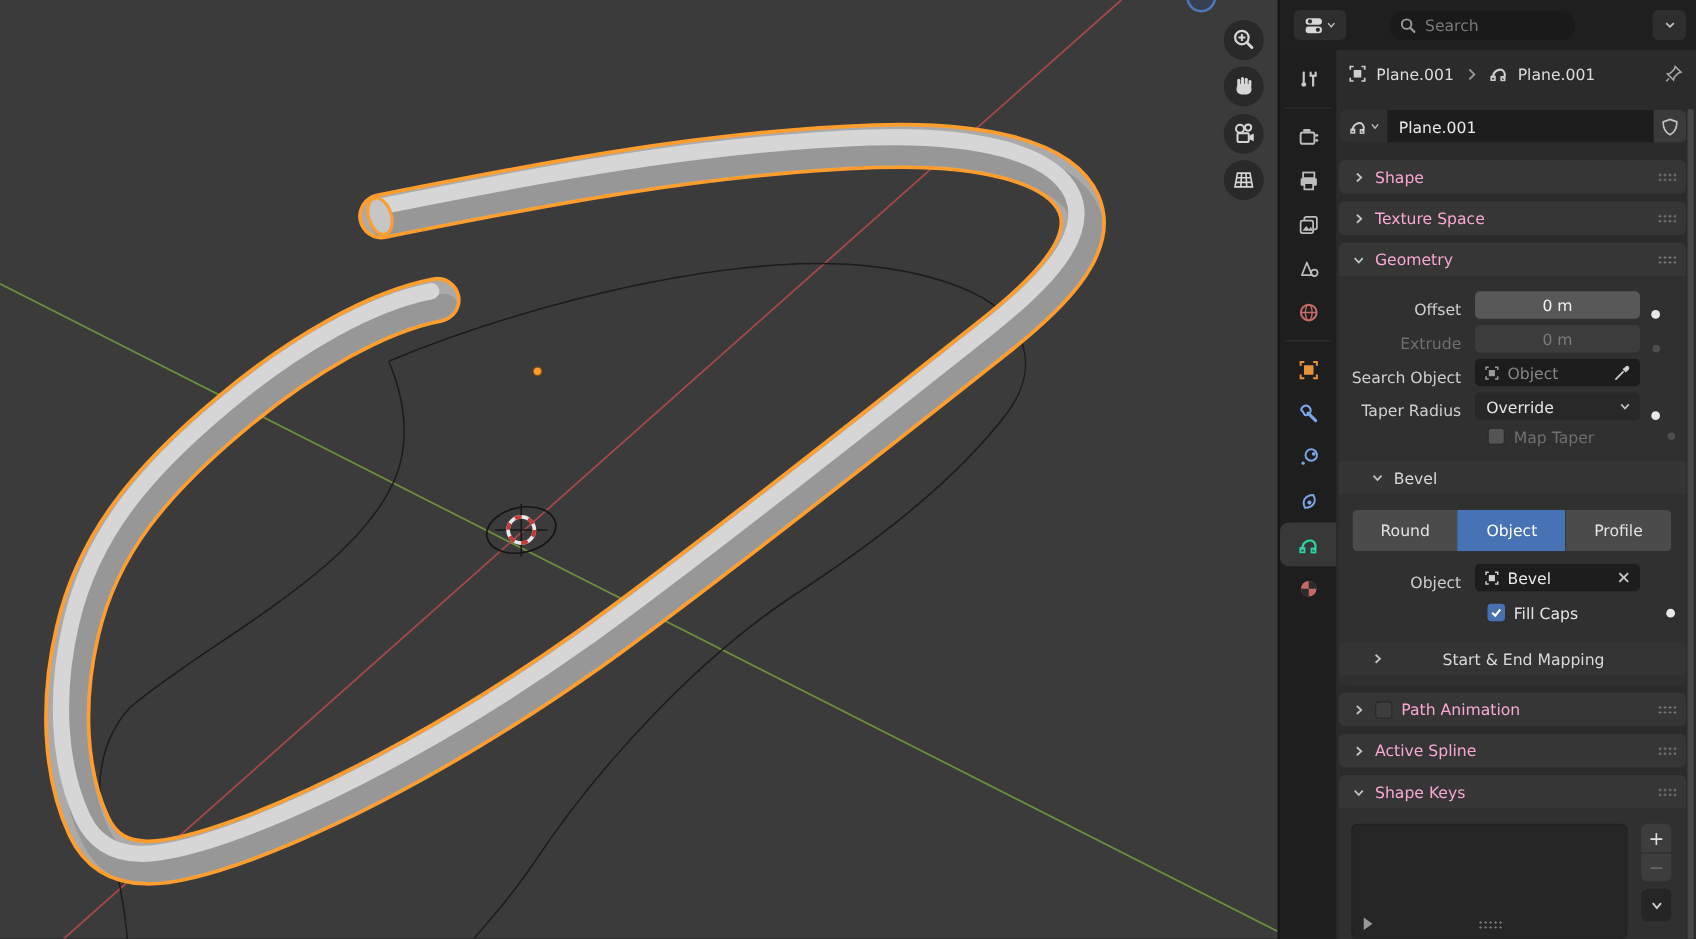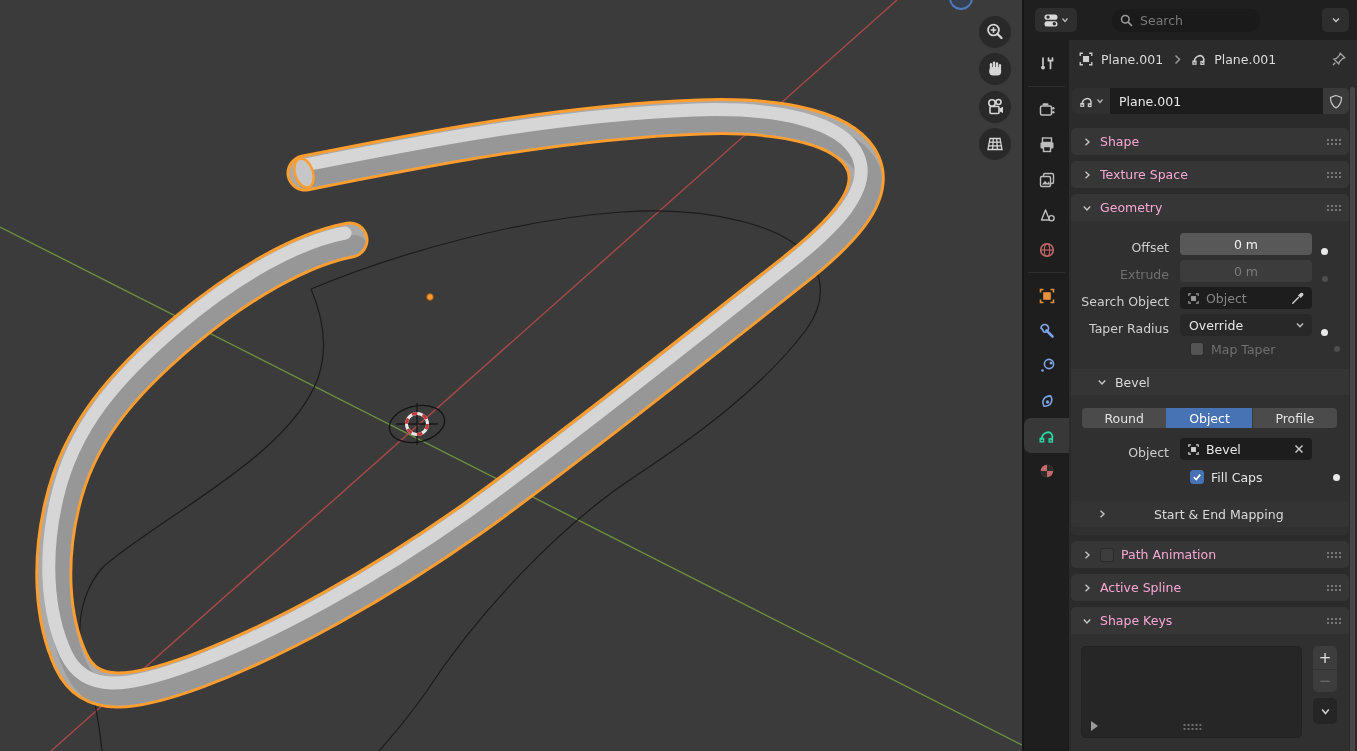--- a/index.html
+++ b/index.html
@@ -71,21 +71,21 @@
   .checkbox.checked { background:#4772b3; border-color:#4772b3; }
   .cb-row { display:flex; align-items:center; height:16px; margin:9px 0 0 119px; }
   .cb-row .cb-label { margin-left:7px; color:#e4e4e4; }
   .cb-row .cb-label.dim { color:#6f6f6f; }
   .cb-row .spacer { flex:1; }
 
   .subhead { height:26px; background:#353535; display:flex; align-items:center; padding-left:26px; margin-top:12px; }
   .subhead .ptitle { margin-left:8px; color:#dadada; }
   .subhead.inner { margin-top:16px; background:#343434; border-radius:4px;gap:39px; }
 
-  #bevel-tabs { display:flex; height:20px; margin:13px 12px 0 11px; border-radius:4px; overflow:hidden; }
+  #bevel-tabs { display:flex; height:33px; margin:13px 12px 0 11px; border-radius:4px; overflow:hidden; }
   #bevel-tabs .seg { flex:1; background:#4b4b4b; color:#e3e3e3; display:flex; align-items:center; justify-content:center; }
   #bevel-tabs .seg + .seg { border-left:1px solid #3a3a3a; }
   #bevel-tabs .seg.active { background:#4772b3; color:#fff; border-left-color:#4772b3; }
 
   .phead .hcheckbox { width:14px; height:14px; border-radius:3px; background:#3d3d3d; border:1px solid #2a2a2a; margin-left:8px; flex:none; }
   .phead .ptitle.after-cb { margin-left:7px; }
 
   #shapekeys-body { flex:1; display:flex; align-items:flex-start; border-radius:0; }
   #sk-list { position:relative; width:221px; height:92px; margin-left:10px; background:#262626; border:1px solid #222; border-radius:5px; }
   #sk-list .sk-expand { position:absolute; left:9px; bottom:6px; width:0; height:0;

